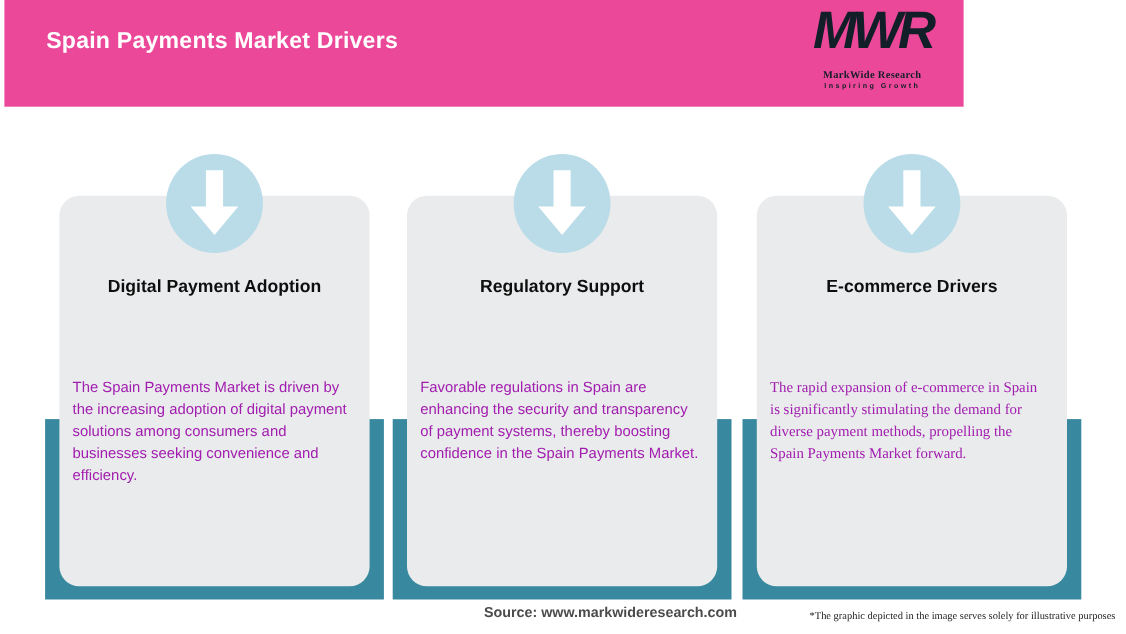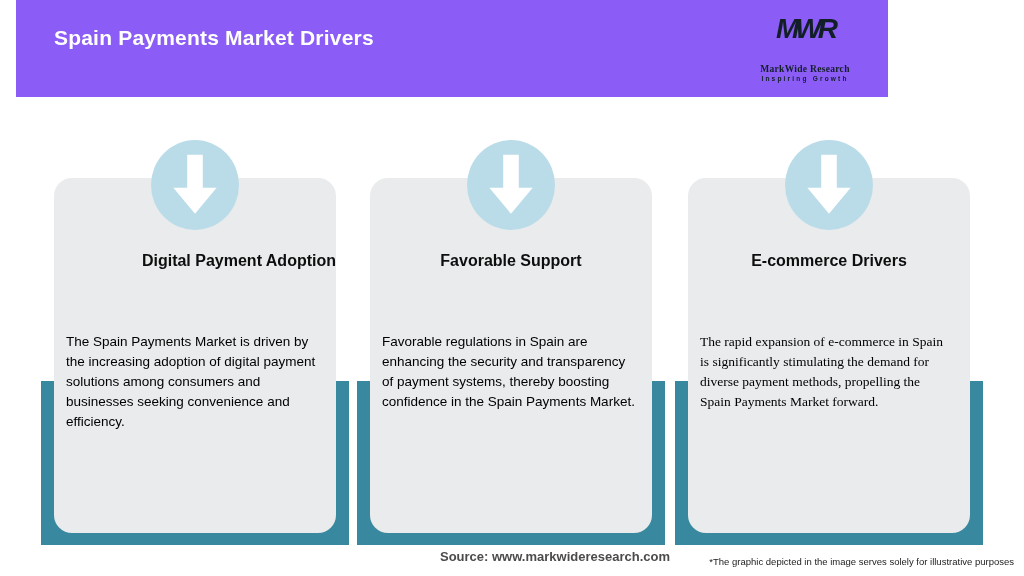--- a/index.html
+++ b/index.html
@@ -6,41 +6,41 @@
   html, body { width: 1024px; height: 576px; }
   body {
     font-family: "Liberation Sans", sans-serif;
     background: #ffffff;
     position: relative;
     overflow: hidden;
   }
   
   .header {
     position: absolute;
-    left: 16px; top: 0;
+    left: 4px; top: 0;
     width: 872px; height: 97px;
-    background: #8b5cf6;
+    background: #ec4899;
   }
   .header-title {
     position: absolute;
     left: 38px; top: 26px;
     color: #ffffff;
     font-size: 21px;
     font-weight: bold;
     letter-spacing: 0.2px;
   }
   .logo {
     position: absolute;
     right: 18px; top: 10px;
     width: 130px;
     text-align: center;
     color: #121f28;
   }
   .logo-acronym {
-    font-size: 28px;
+    font-size: 48px;
     font-weight: 900;
     font-style: italic;
     letter-spacing: -4px;
     line-height: 38px;
     color: #121f28;
   }
   .logo-name {
     font-size: 9.5px;
     font-weight: bold;
     letter-spacing: 0.3px;
@@ -94,52 +94,53 @@
 
   .card-title {
     position: absolute;
     top: 252px;
     width: 282px;
     text-align: center;
     font-size: 16px;
     font-weight: bold;
     color: #0e0e0e;
   }
-  .title-0 { left: 54px; text-align: right; }
+  .title-0 { left: 54px; }
   .title-1 { left: 370px; }
   .title-2 { left: 688px; }
 
   .card-body {
     position: absolute;
-    top: 332px;
+    top: 342px;
     width: 282px;
     padding: 0 16px 0 12px;
     font-size: 13.5px;
     line-height: 20px;
-    color: #000000;
+    color: #a21caf;
   }
   .body-0 { left: 54px; }
   .body-1 { left: 370px; }
   .body-2 { left: 688px; font-family: Liberation Serif, serif; }
 
   
   .source-text {
     position: absolute;
     left: 340px; top: 549px;
     width: 330px;
     text-align: right;
     font-size: 13px;
     font-weight: bold;
     color: #4b4b4b;
   }
   .disclaimer-text {
     position: absolute;
     right: 10px; top: 556px;
     font-size: 9.5px;
     color: #222222;
+    font-family: Liberation Serif, serif;
   }
 </style>
 </head>
 <body>
 
 <div class="header">
   <div class="header-title">Spain Payments Market Drivers</div>
   <div class="logo">
     <div class="logo-acronym">MWR</div>
     <div class="logo-name">MarkWide Research</div>
@@ -165,21 +166,21 @@
     <polygon points="21,4 39,4 39,42 55,42 30,72 5,42 21,42" fill="#ffffff"></polygon>
   </svg>
 </div>
 <div class="circle circle-2">
   <svg width="52" height="70" viewBox="0 0 60 80">
     <polygon points="21,4 39,4 39,42 55,42 30,72 5,42 21,42" fill="#ffffff"></polygon>
   </svg>
 </div>
 
 <div class="card-title title-0">Digital Payment Adoption</div>
-<div class="card-title title-1">Favorable Support</div>
+<div class="card-title title-1">Regulatory Support</div>
 <div class="card-title title-2">E-commerce Drivers</div>
 
 <div class="card-body body-0">The Spain Payments Market is driven by the increasing adoption of digital payment solutions among consumers and businesses seeking convenience and efficiency.</div>
 <div class="card-body body-1">Favorable regulations in Spain are enhancing the security and transparency of payment systems, thereby boosting confidence in the Spain Payments Market.</div>
 <div class="card-body body-2">The rapid expansion of e-commerce in Spain is significantly stimulating the demand for diverse payment methods, propelling the Spain Payments Market forward.</div>
 
 <div class="source-text">Source: www.markwideresearch.com</div>
 <div class="disclaimer-text">*The graphic depicted in the image serves solely for illustrative purposes</div>
 
 </body></html>

